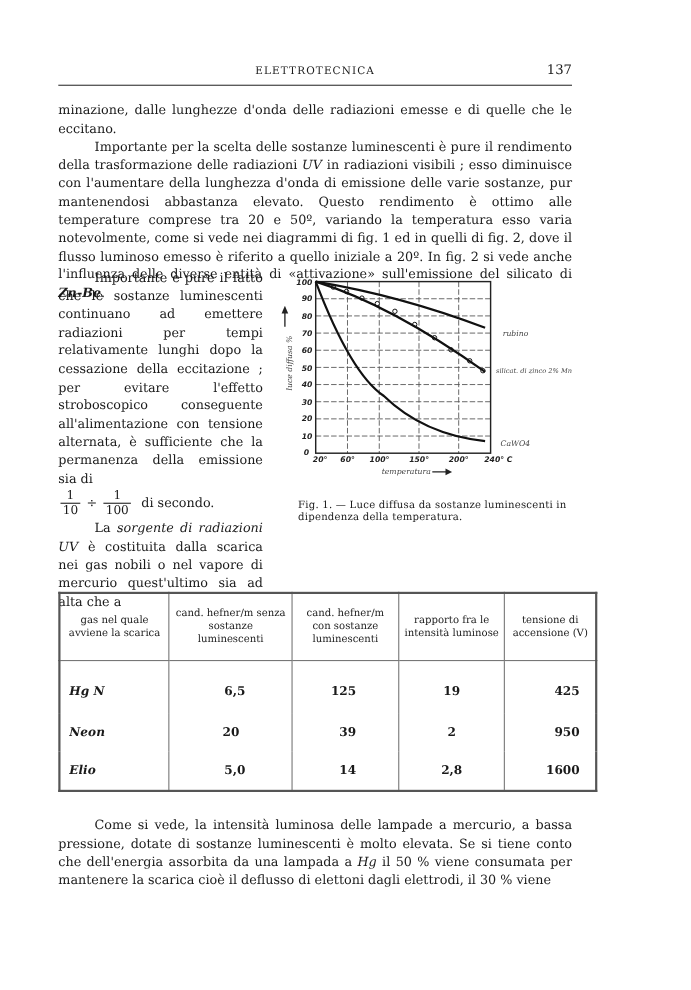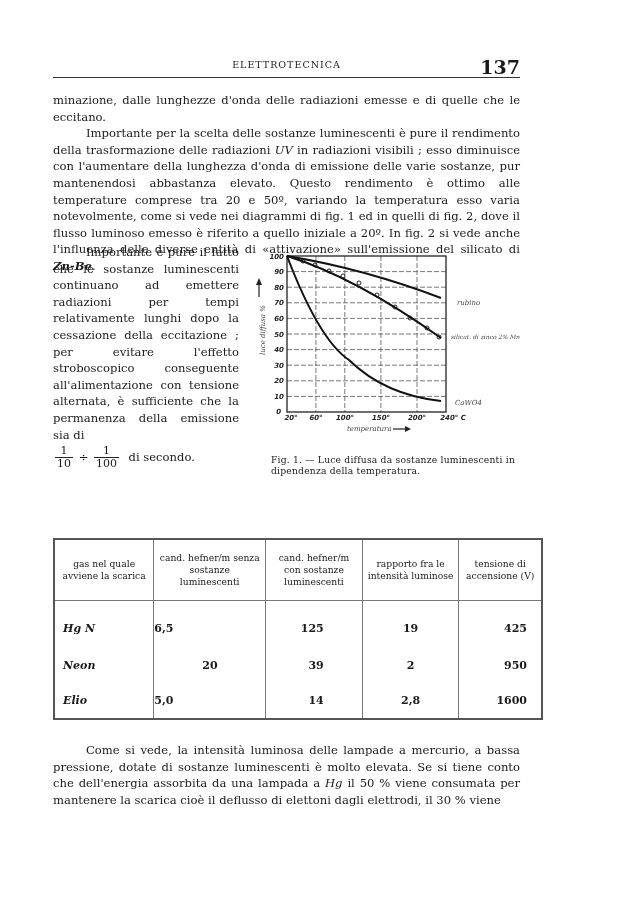--- a/index.html
+++ b/index.html
@@ -8,21 +8,21 @@
     font-family: "DejaVu Serif", "Liberation Serif", serif; color: #1a1a1a;
   }
   .page { position: absolute; left: 0; top: 0; width: 628px; height: 900px; }
   .running-head {
     position: absolute; left: 53px; top: 56px; width: 467px; height: 18px;
   }
   .running-title {
     position: absolute; left: 0; width: 100%; text-align: center; top: 3px;
     font-size: 9.5px; letter-spacing: 1px;
   }
-  .page-number { position: absolute; right: 0; top: 0; font-size: 19px; font-weight: bold; }
+  .page-number { position: absolute; right: 0; top: 0; font-size: 12px; font-weight: normal; }
   .head-rule { position: absolute; left: 53px; top: 77px; width: 467px; height: 1px; background: #333; }
   .text {
     position: absolute; font-size: 11.6px; line-height: 16.6px; text-align: justify;
   }
   .text p { margin: 0; }
   .indent { text-indent: 33px; }
   .t1 { left: 53px; top: 92px; width: 467px; }
   .t2 { left: 53px; top: 244px; width: 186px; }
   .t3 { left: 53px; top: 478px; width: 467px; }
   .t4 { left: 53px; top: 742px; width: 467px; }
@@ -45,21 +45,21 @@
   table.data th {
     font-weight: normal; font-size: 9.2px; line-height: 12px; text-align: center; vertical-align: middle;
     height: 60px; border-bottom: 1px solid #777; border-right: 1px solid #777; padding: 0 4px;
   }
   table.data td {
     font-size: 11px; font-weight: bold; height: 20.5px; border-right: 1px solid #777; padding: 0; margin-top: 28px;
   }
   table.data tr.first td { padding-top: 8px; }
   table.data th:last-child, table.data td:last-child { border-right: none; }
   td.gas { font-style: italic; padding-left: 8px !important; text-align: left; }
-  td.c1 { text-align: left; padding-right: 42px !important; }
+  td.c1 { text-align: right; padding-right: 42px !important; }
   td.c1.left { text-align: left; padding-left: 48px !important; }
   td.c2 { text-align: right; padding-right: 38px !important; }
   td.c3 { text-align: center; }
   td.c4 { text-align: right; padding-right: 14px !important; }
 </style>
 </head>
 <body>
 
 <div class="page">
 
@@ -76,20 +76,23 @@
 
   <div class="text t2">
     <p class="indent">
       <span>Importante è pure il fatto che le sostanze luminescenti continuano ad emettere radiazioni per tempi relativamente lunghi dopo la cessazione della eccitazione ; per evitare l'effetto stroboscopico conseguente all'alimentazione con tensione alternata, è sufficiente che la permanenza della emissione sia di</span>
     </p>
     <p style="margin-top:2px;">
       <span class="frac"><span class="num">1</span><span class="den">10</span></span>
       <span>÷</span>
       <span class="frac"><span class="num">1</span><span class="den">100</span></span>
       &nbsp;<span>di secondo.</span>
+    </p>
+    <p class="indent" style="margin-top:2px;">
+      <span>La </span><span class="it">sorgente di radiazioni UV</span><span> è costituita dalla scarica nei gas nobili o nel vapore di mercurio quest'ultimo sia ad alta che a</span>
     </p>
   </div>
 
   <div class="figure">
     <svg width="300" height="190" viewBox="0 0 300 190">
       <g stroke="#555" stroke-width="0.8" stroke-dasharray="5,2">
         <line x1="42" y1="26.6" x2="201" y2="26.6"></line>
         <line x1="42" y1="42.2" x2="201" y2="42.2"></line>
         <line x1="42" y1="57.8" x2="201" y2="57.8"></line>
         <line x1="42" y1="73.4" x2="201" y2="73.4"></line>

